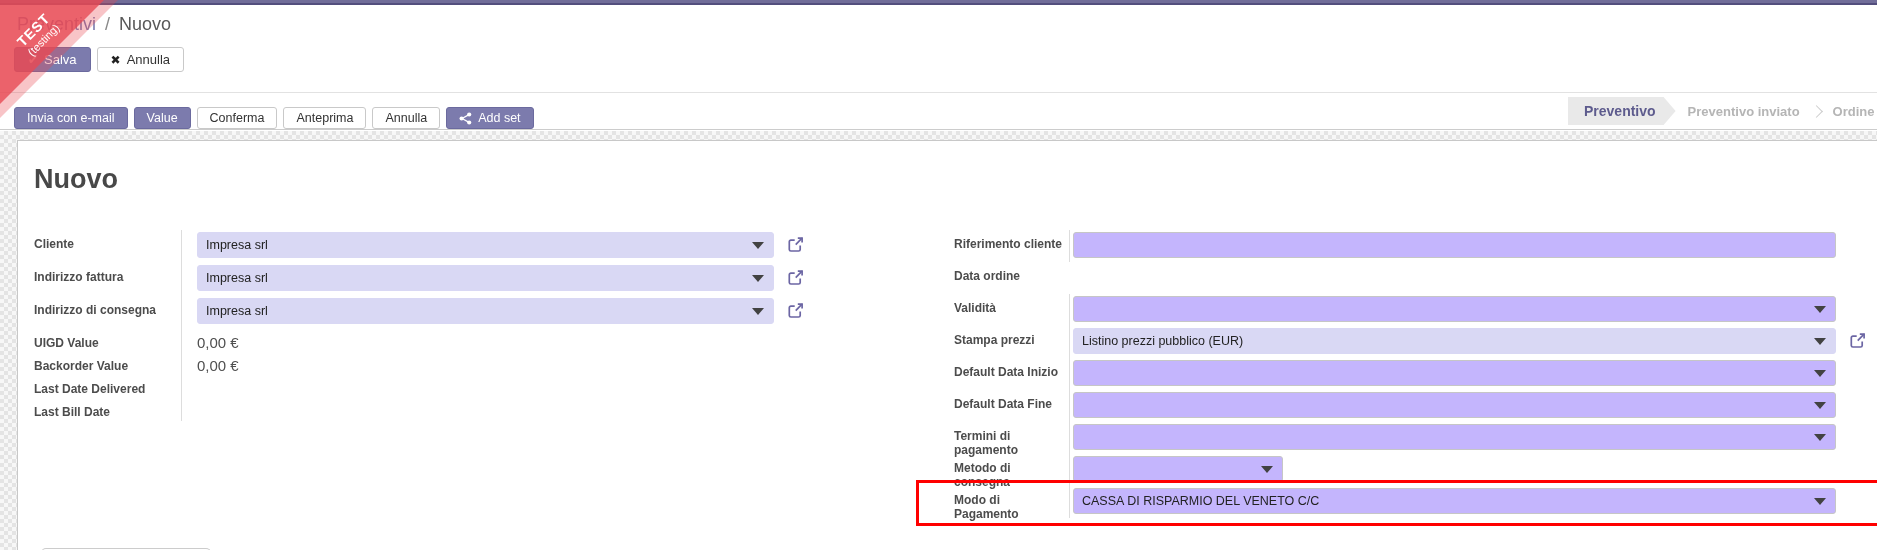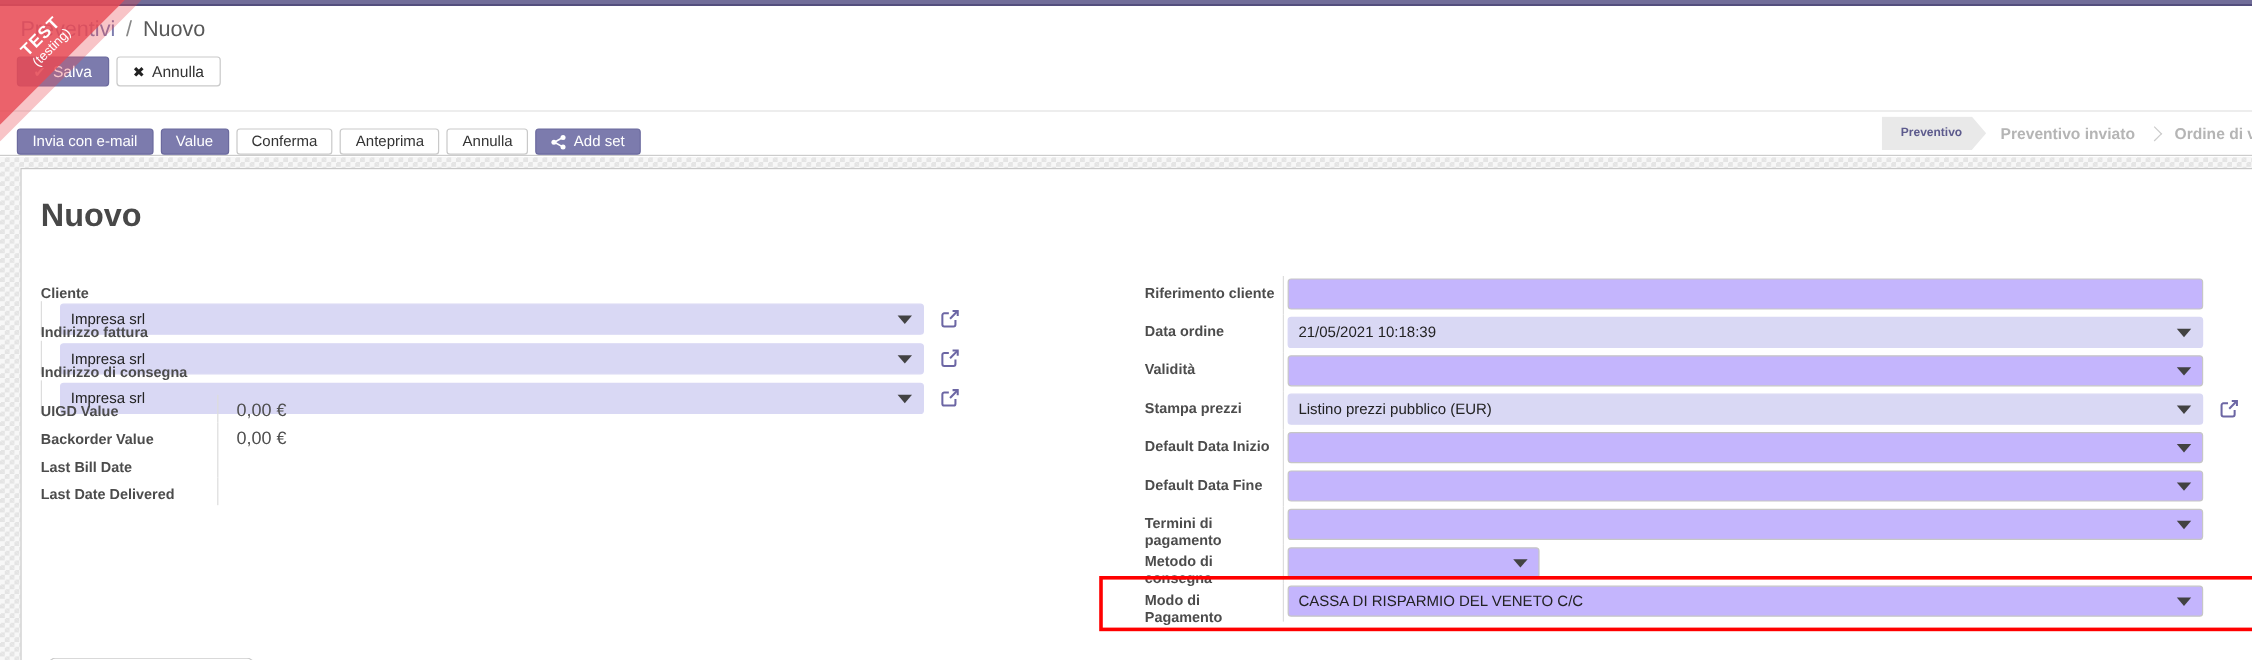--- a/index.html
+++ b/index.html
@@ -26,21 +26,21 @@
   .icon-close { color:#222; font-size:12px; font-style:normal; }
 
   
   .statusbar { height:38px; background:#fff; border-top:1px solid #e2e2e2;
                border-bottom:1px solid #cccccc; display:flex; align-items:flex-end;
                padding-left:14px; gap:6px; position:relative; }
   .statusbar .o-btn { padding:3px 12px; font-size:12.5px; }
   .pipeline { position:absolute; left:1568px; top:50%; transform:translateY(-50%);
               display:flex; align-items:center; white-space:nowrap; }
   .stage-active { height:28px; line-height:28px; background:#e9e9e9; color:#5d5b8d;
-                  font-weight:bold; font-size:10px; padding:0 20px 0 16px;
+                  font-weight:bold; font-size:14px; padding:0 20px 0 16px;
                   clip-path:polygon(0 0, calc(100% - 12px) 0, 100% 50%, calc(100% - 12px) 100%, 0 100%);
                   cursor:pointer; }
   .stage-inactive { color:#b5b5b5; font-weight:bold; font-size:13px; padding:0 12px; cursor:pointer; }
   .stage-sep { width:9px; height:9px; border-top:1px solid #ccc; border-right:1px solid #ccc;
                transform:rotate(45deg); flex:0 0 auto; }
 
   
   .content-bg { position:absolute; top:131px; left:0; right:0; bottom:-40px;
       background-color:#f7f7f7;
       background-image:
@@ -49,35 +49,35 @@
       background-size:8px 8px; background-position:0 0,4px 4px; }
   .sheet { position:absolute; top:9px; left:17px; right:-12px; height:520px;
            background:#fff; border:1px solid #c8c8c8; }
   .sheet-title { font-size:27px; font-weight:bold; color:#484848; margin:23px 0 0 16px; }
 
   
   .fgroup { position:absolute; }
   .fgroup-left  { left:16px;  top:89px; width:920px; }
   .fgroup-right { left:936px; top:89px; width:941px; }
   .frow { display:flex; align-items:flex-start; position:relative; }
-  .fgroup-left  .frow.widget-input-row { height:33px;flex-direction:column; }
+  .fgroup-left  .frow.widget-input-row { height:33px; }
   .fgroup-left  .frow.widget-text-row  { height:23px; }
   .fgroup-right .frow { height:32px; }
   .flabel { font-size:12px; font-weight:bold; color:#4c4c4c; padding-top:7px; line-height:14px; }
   .fgroup-left  .flabel { width:147px; padding-right:6px; }
   .fgroup-right .flabel { width:115px; padding-right:4px; }
   .fvalue { border-left:1px solid #ddd; align-self:stretch; display:flex; align-items:flex-start; }
   .fgroup-left  .fvalue { padding-left:15px; }
   .fgroup-right .fvalue { padding-left:3px; }
 
   .o-input { position:relative; height:26px; margin-top:2px; border:1px solid #c6c6c6;
              border-radius:3px; background:#c4b5fd; font-size:12.5px; color:#222;
              line-height:24px; padding:0 26px 0 8px; cursor:pointer; }
   .o-input.filled { background:#d9d8f4; border-color:#d9d8f4; }
-  .fgroup-left  .o-input { width:720px; }
+  .fgroup-left  .o-input { width:577px; }
   .fgroup-right .o-input { width:763px; }
   .fgroup-right .o-input.short { width:210px; }
   .caret { position:absolute; right:9px; top:9px; width:0; height:0;
            border-left:6px solid transparent; border-right:6px solid transparent;
            border-top:7px solid #424242; }
   .text-value { font-size:15px; color:#4f4f4f; padding-top:7px; line-height:14px; }
   .ext-link { margin:6px 0 0 13px; flex:0 0 auto; cursor:pointer; }
 
   
   .frow.highlighted::after { content:""; position:absolute; left:-38px; right:14px;
@@ -201,44 +201,41 @@
             <span class="text-value">0,00 €</span>
           </div>
         </div>
         <div class="frow widget-text-row">
           <div class="flabel">Backorder Value</div>
           <div class="fvalue">
             <span class="text-value">0,00 €</span>
           </div>
         </div>
         <div class="frow widget-text-row">
+          <div class="flabel">Last Date Delivered</div>
+          <div class="fvalue">
+            <span class="text-value"></span>
+          </div>
+        </div>
+        <div class="frow widget-text-row">
           <div class="flabel">Last Bill Date</div>
-          <div class="fvalue">
-            <span class="text-value"></span>
-          </div>
-        </div>
-        <div class="frow widget-text-row">
-          <div class="flabel">Last Date Delivered</div>
           <div class="fvalue">
             <span class="text-value"></span>
           </div>
         </div>
       </div>
     <div id="fgroup-right" class="fgroup fgroup-right">
         <div class="frow widget-input-row">
           <div class="flabel">Riferimento cliente</div>
           <div class="fvalue">
             <div class="o-input"><span></span></div>
           </div>
         </div>
         <div class="frow widget-input-row">
           <div class="flabel">Data ordine</div>
-          <div class="fvalue">
-            <div class="o-input filled"><span>21/05/2021 10:18:39</span><div class="caret"></div></div>
-          </div>
         </div>
         <div class="frow widget-input-row">
           <div class="flabel">Validità</div>
           <div class="fvalue">
             <div class="o-input"><span></span><div class="caret"></div></div>
           </div>
         </div>
         <div class="frow widget-input-row">
           <div class="flabel">Stampa prezzi</div>
           <div class="fvalue">

